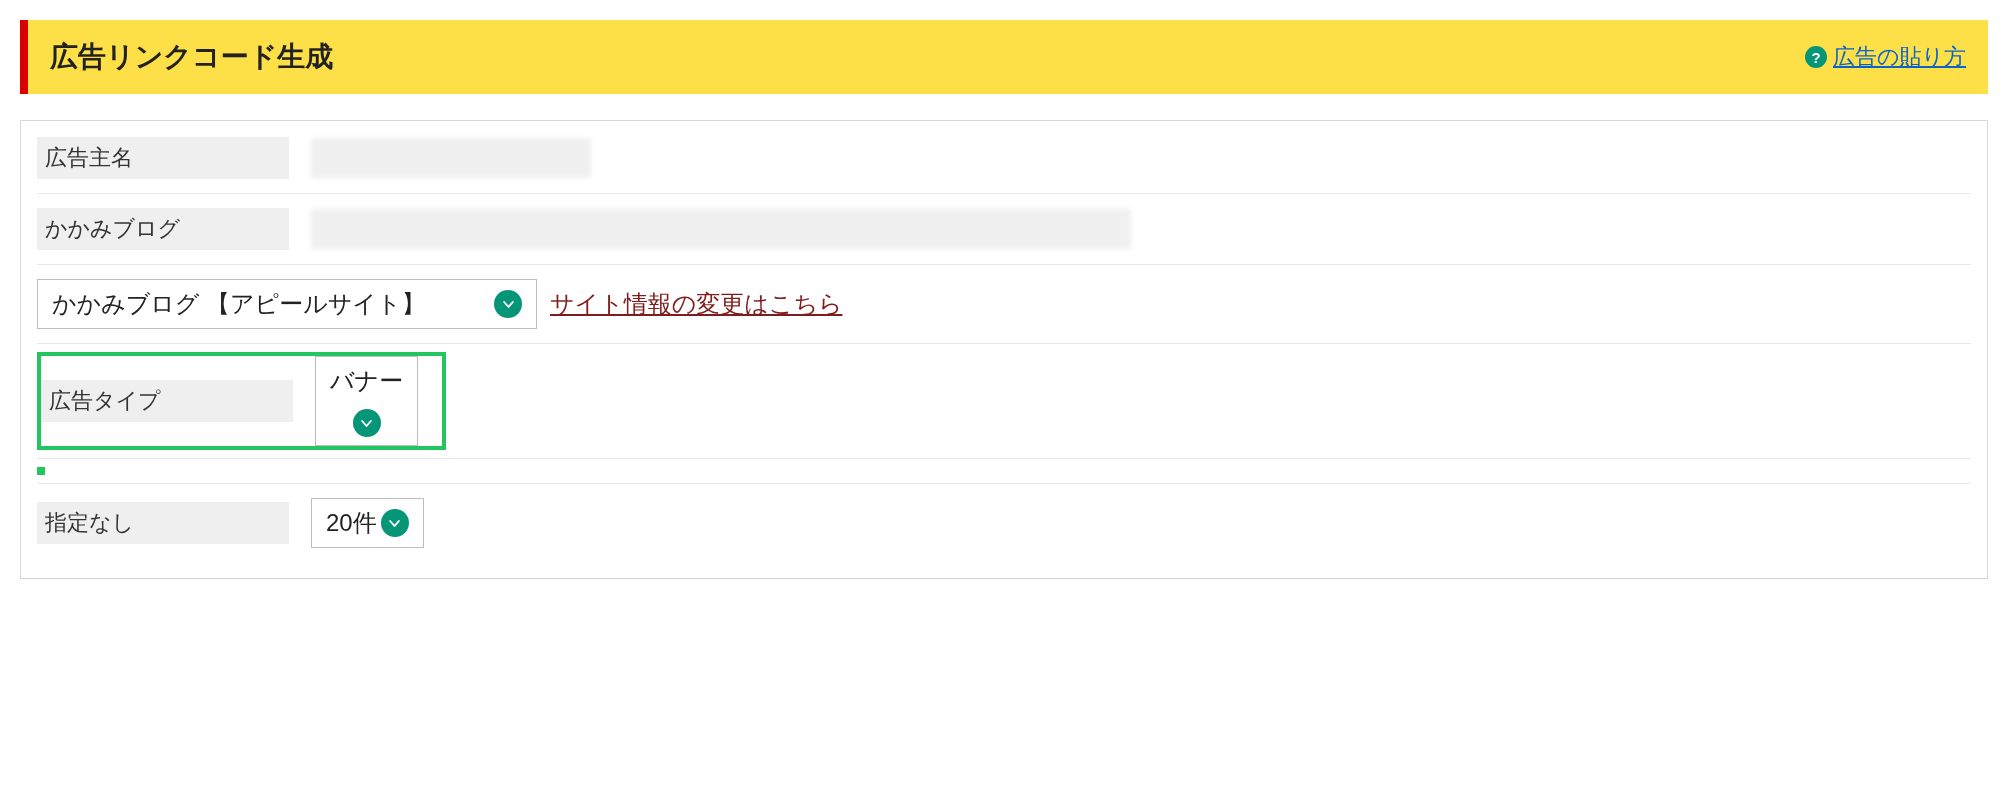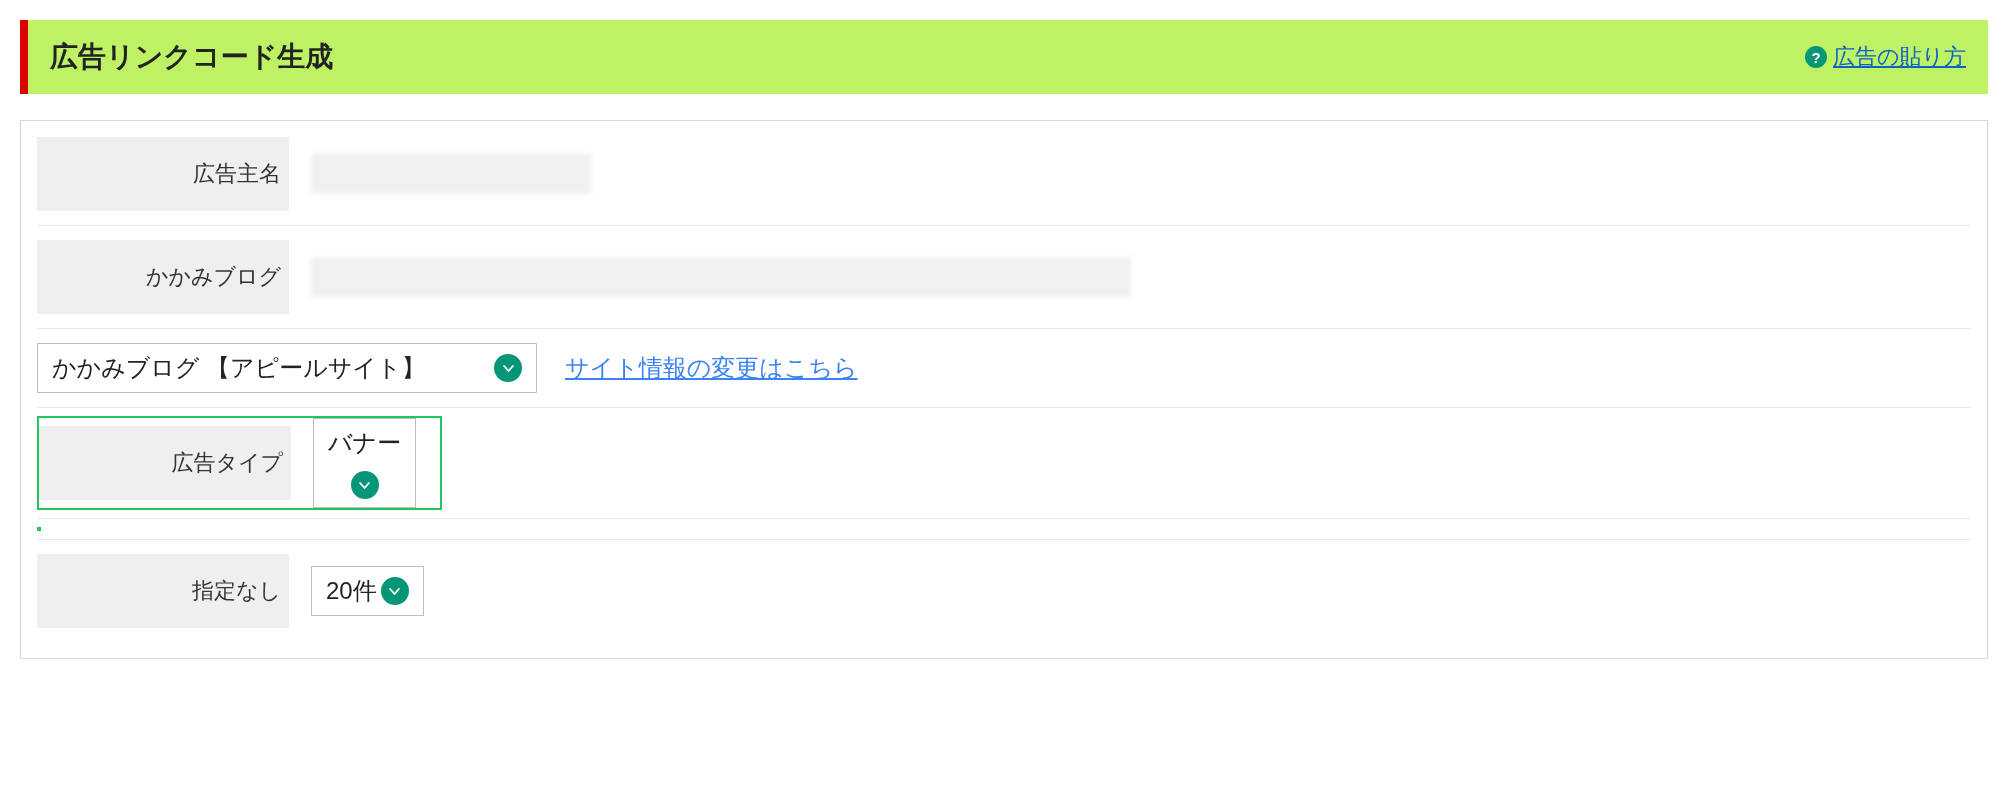--- a/index.html
+++ b/index.html
@@ -5,21 +5,21 @@
   * { box-sizing: border-box; }
   body {
     margin: 0;
     padding: 20px;
     font-family: "Hiragino Kaku Gothic ProN", "Hiragino Sans", Meiryo, sans-serif;
     background: #fff;
     color: #333;
   }
 
   .header-bar {
-    background: #bef264;
+    background: #fde047;
     border-left: 8px solid #d90000;
     padding: 18px 22px;
     display: flex;
     justify-content: space-between;
     align-items: center;
     margin-bottom: 26px;
   }
   .header-title {
     font-size: 28px;
     font-weight: 700;
@@ -57,29 +57,29 @@
     align-items: center;
     gap: 22px;
     padding: 14px 0 14px 0;
     border-top: 1px solid #e8e8e8;
   }
   .row:first-child { border-top: none; }
   .row-label {
     background: #efefef;
     width: 252px;
     min-width: 252px;
-    text-align: right;
+    text-align: left;
     font-size: 22px;
     color: #333;
-    padding: 22px 8px;
+    padding: 6px 8px;
   }
   .row-value {
     display: flex;
     align-items: center;
-    gap: 28px;
+    gap: 13px;
   }
 
   .redacted {
     display: inline-block;
     height: 40px;
     background: #f0f0f0;
     filter: blur(2px);
     flex-shrink:0;
   }
   .redacted.small { width: 280px; }
@@ -103,29 +103,29 @@
     border-radius: 50%;
     background: #059678;
     display: inline-flex;
     align-items: center;
     justify-content: center;
     flex-shrink: 0;
   }
   .chevron-circle svg { width: 15px; height: 15px; }
 
   .sitelink {
-    color: #3b82f6;
+    color: #7f1d1d;
     text-decoration: underline;
     font-size: 24px;
   }
 
   .highlight-wrap {
     display: inline-flex;
     align-items: center;
-    border: 2px solid #22c55e;
+    border: 4px solid #22c55e;
     padding: 0;
   }
   .highlight-wrap .row-label {
     margin: 7px 0 7px 0;
   }
   .highlight-wrap .select-like {
     margin-left: 22px;
     margin-right: 24px;
     flex-direction: column;
   }

